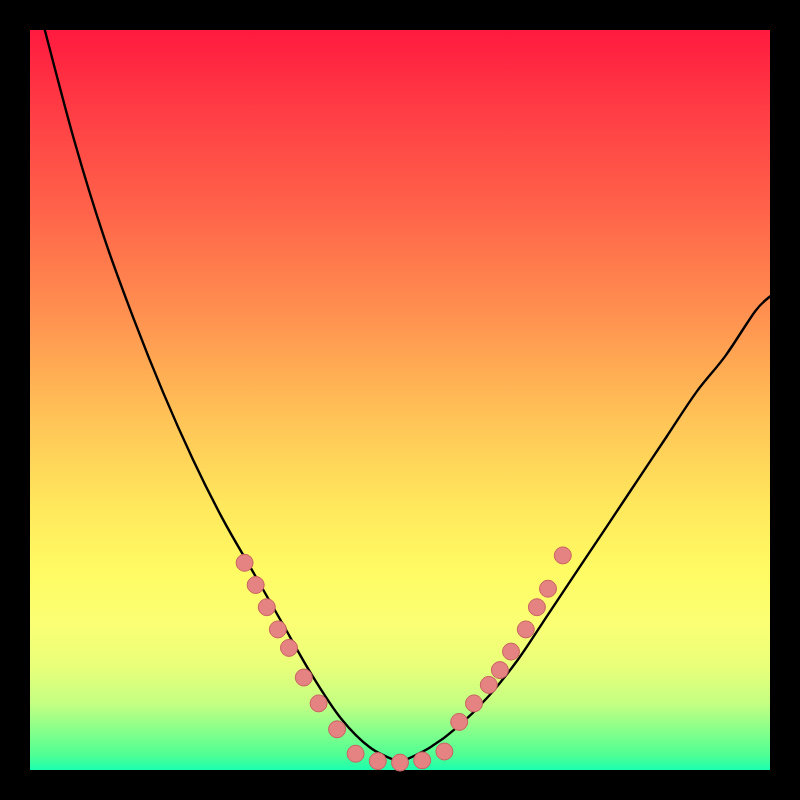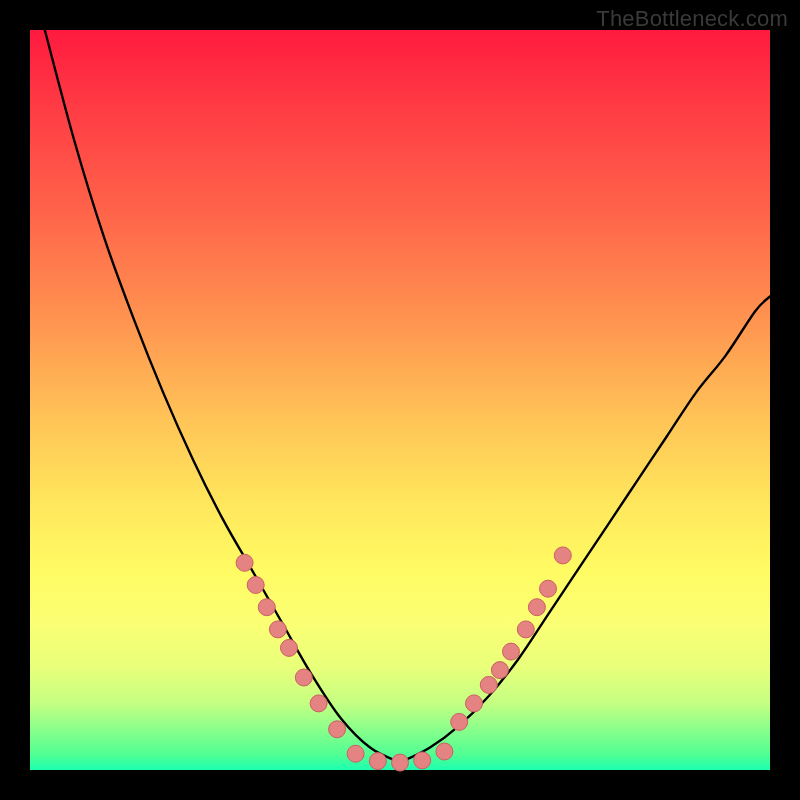--- a/index.html
+++ b/index.html
@@ -86,14 +86,13 @@
         <circle cx="518" cy="558.7" r="8.5" fill="#e58282" stroke="#c96060" stroke-width="1"></circle>
         <circle cx="532.8" cy="525.4" r="8.5" fill="#e58282" stroke="#c96060" stroke-width="1"></circle>
         <circle cx="325.6" cy="723.72" r="8.5" fill="#e58282" stroke="#c96060" stroke-width="1"></circle>
         <circle cx="347.79999999999995" cy="731.12" r="8.5" fill="#e58282" stroke="#c96060" stroke-width="1"></circle>
         <circle cx="370" cy="732.6" r="8.5" fill="#e58282" stroke="#c96060" stroke-width="1"></circle>
         <circle cx="392.20000000000005" cy="730.38" r="8.5" fill="#e58282" stroke="#c96060" stroke-width="1"></circle>
         <circle cx="414.40000000000003" cy="721.5" r="8.5" fill="#e58282" stroke="#c96060" stroke-width="1"></circle>
       </g>
   </svg>
 
-  <div class="watermark">TheBottleneck.com</div>
 </div>
 
 </body></html>

